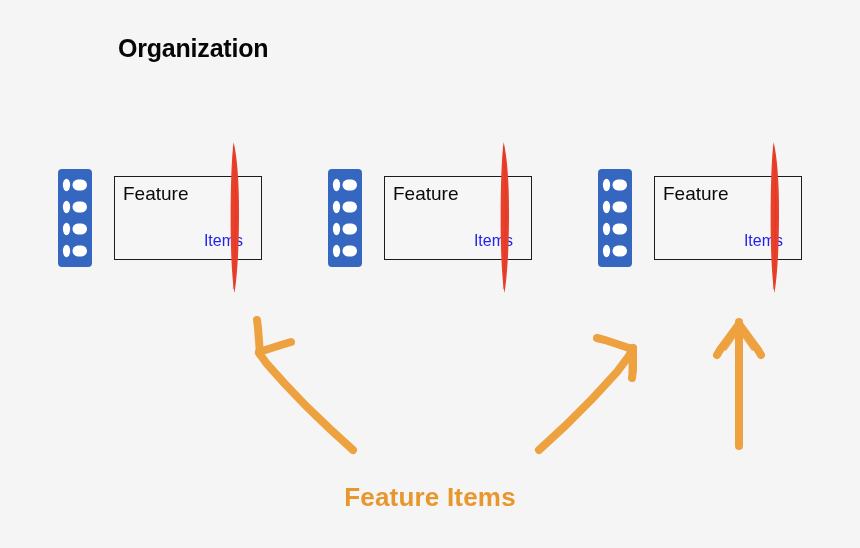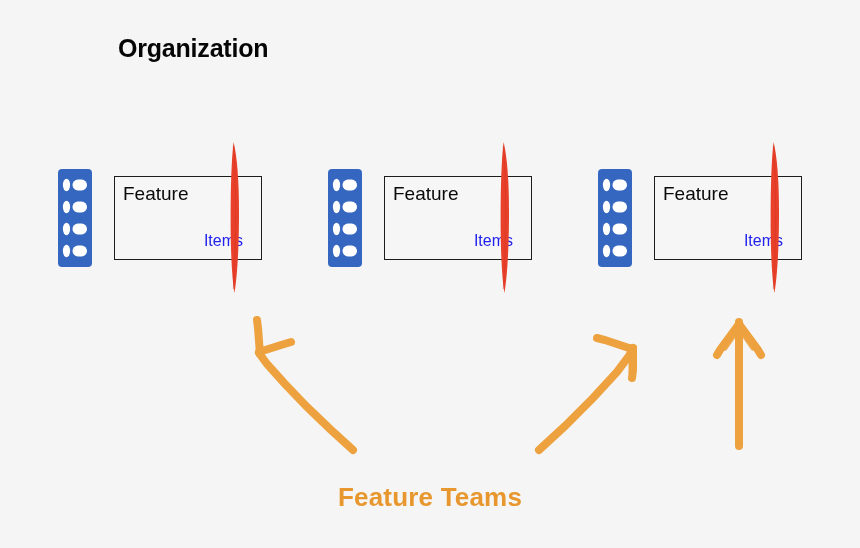--- a/index.html
+++ b/index.html
@@ -255,15 +255,15 @@
         <path d="M14 142 L40 118 L68 90 L92 64 L104 48 L108 40" stroke-width="8"></path>
         <path d="M107 41 L80 32 L72 30" stroke-width="8"></path>
         <path d="M108 40 L108 62 L107 70" stroke-width="8"></path>
         <path d="M104 41 L84 34" stroke-width="5" opacity="0.9"></path>
         <path d="M106 44 L106 64" stroke-width="5" opacity="0.9"></path>
         <path d="M16 140 L44 114 L76 80 L100 52" stroke-width="4" opacity="0.55"></path>
       </g>
     </svg>
   </div>
 
-  <div id="feature-teams-caption">Feature Teams</div>
+  <div id="feature-teams-caption">Feature Items</div>
 
 </div>
 
 </body></html>

